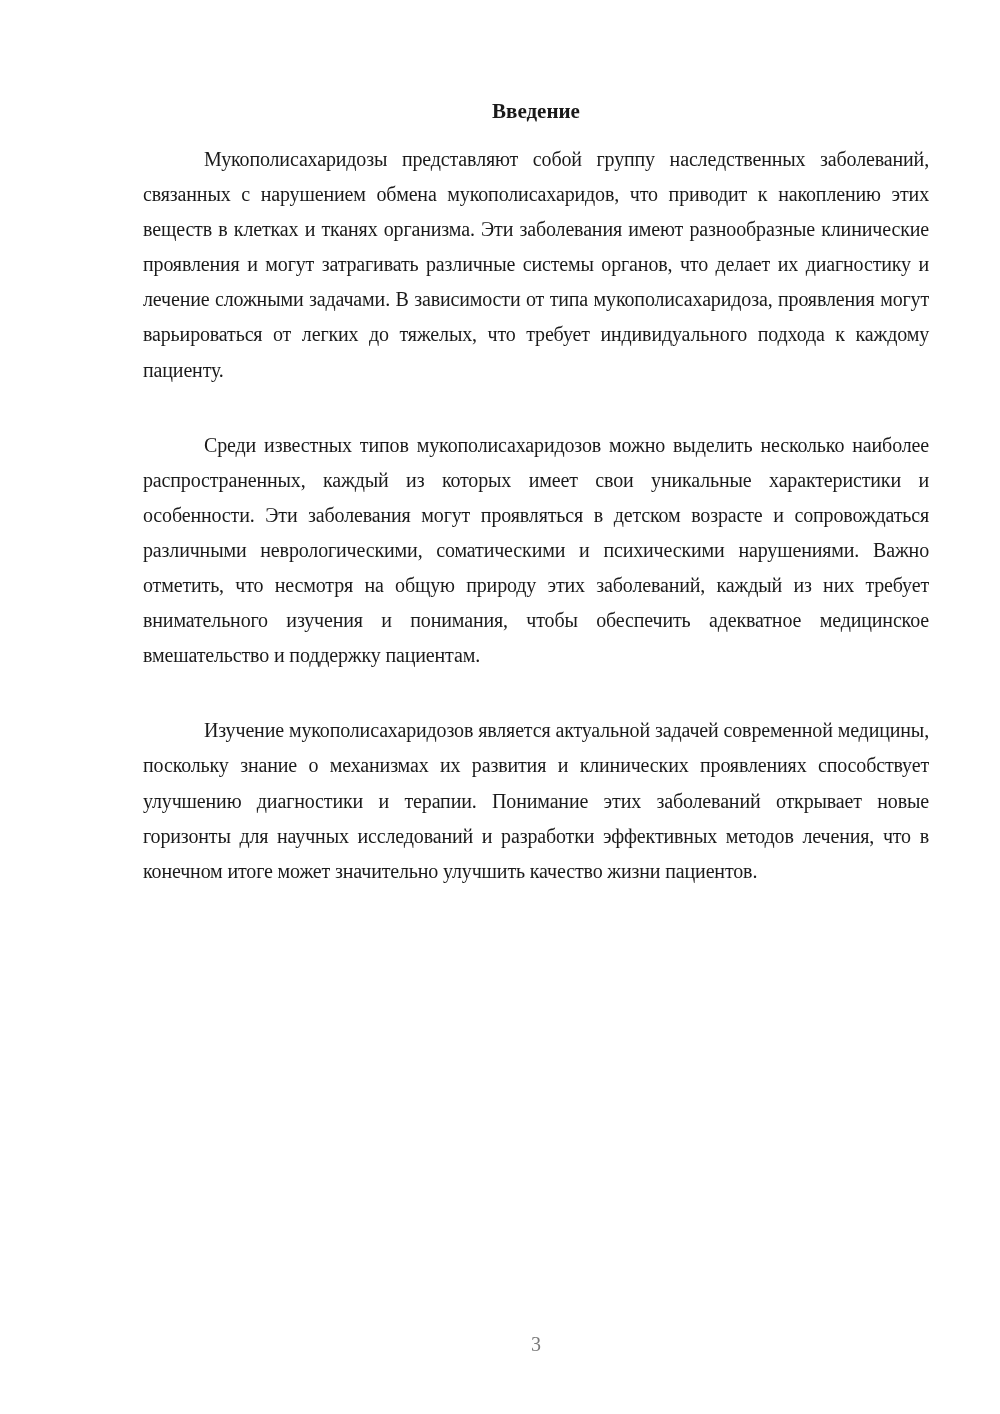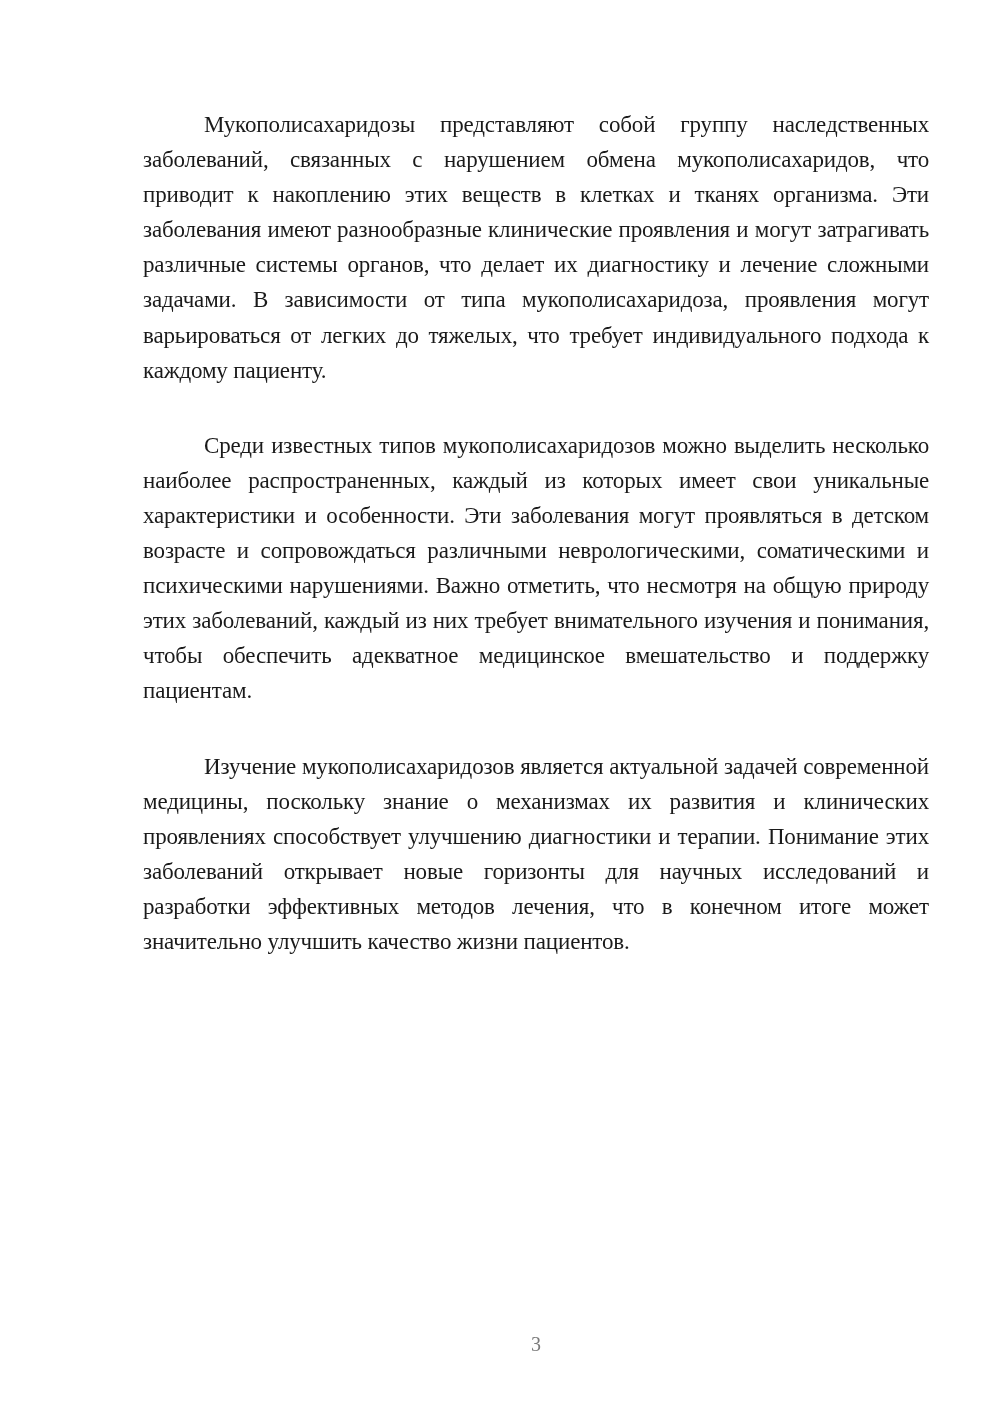--- a/index.html
+++ b/index.html
@@ -33,21 +33,21 @@
       text-align: center;
       font-weight: bold;
       font-size: 21px;
       line-height: 35px;
       margin: 0 0 0 0;
       padding-left: 0;
       height: 35px;
     }
     .para {
       margin: 0;
-      font-size: 23px;
+      font-size: 20px;
       line-height: 35.1px;
       text-align: justify;
       text-indent: 61px;
       letter-spacing: -0.15px;
     }
     .para + .para {
       margin-top: 40px;
     }
     .para-first {
       margin-top: 13px;
@@ -63,18 +63,19 @@
       font-family: "Liberation Serif", "DejaVu Serif", serif;
       font-size: 20px;
       color: #7a7a7a;
     }
   </style>
 </head>
 <body>
 
 <div class="page">
   <div class="content">
+    <h1 class="title">Введение</h1>
     <p class="para para-first">Мукополисахаридозы представляют собой группу наследственных заболеваний, связанных с нарушением обмена мукополисахаридов, что приводит к накоплению этих веществ в клетках и тканях организма. Эти заболевания имеют разнообразные клинические проявления и могут затрагивать различные системы органов, что делает их диагностику и лечение сложными задачами. В зависимости от типа мукополисахаридоза, проявления могут варьироваться от легких до тяжелых, что требует индивидуального подхода к каждому пациенту.</p>
     <p class="para">Среди известных типов мукополисахаридозов можно выделить несколько наиболее распространенных, каждый из которых имеет свои уникальные характеристики и особенности. Эти заболевания могут проявляться в детском возрасте и сопровождаться различными неврологическими, соматическими и психическими нарушениями. Важно отметить, что несмотря на общую природу этих заболеваний, каждый из них требует внимательного изучения и понимания, чтобы обеспечить адекватное медицинское вмешательство и поддержку пациентам.</p>
     <p class="para">Изучение мукополисахаридозов является актуальной задачей современной медицины, поскольку знание о механизмах их развития и клинических проявлениях способствует улучшению диагностики и терапии. Понимание этих заболеваний открывает новые горизонты для научных исследований и разработки эффективных методов лечения, что в конечном итоге может значительно улучшить качество жизни пациентов.</p>
   </div>
   <div class="page-number">3</div>
 </div>
 
 </body></html>

